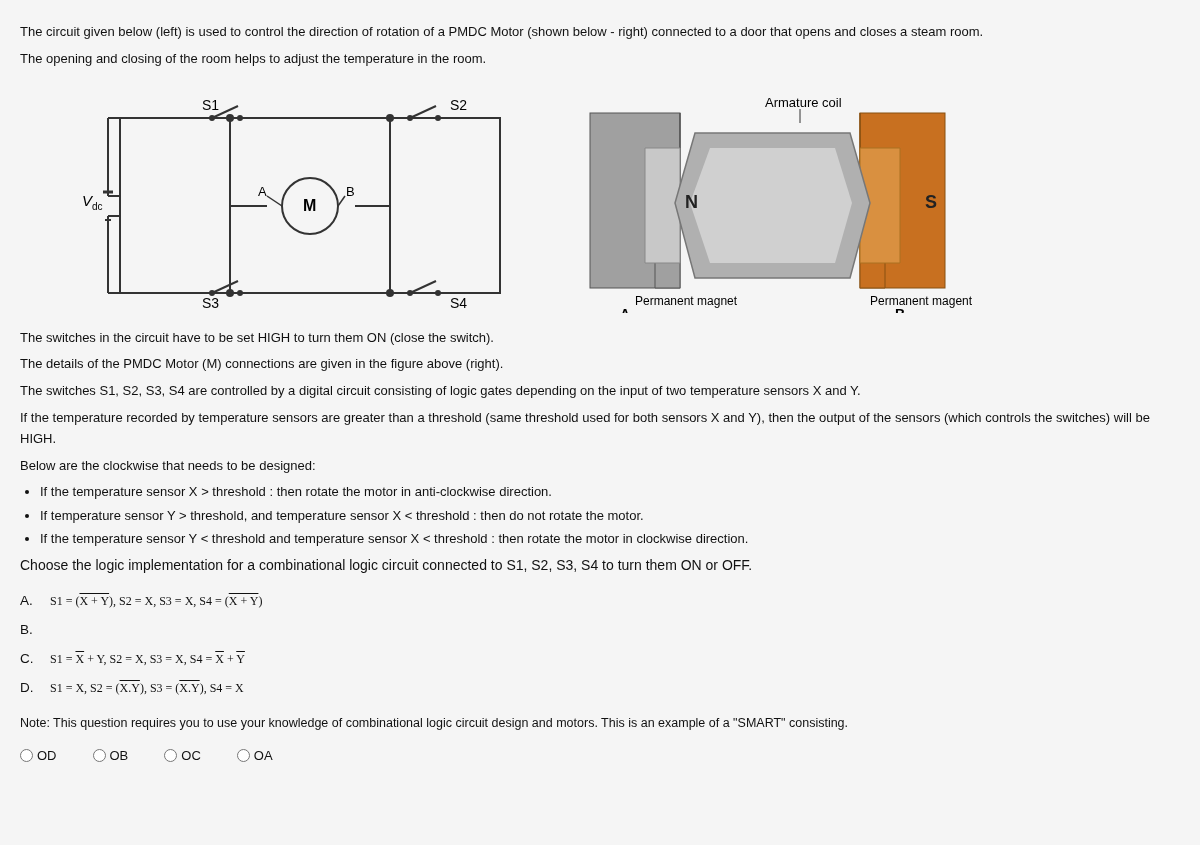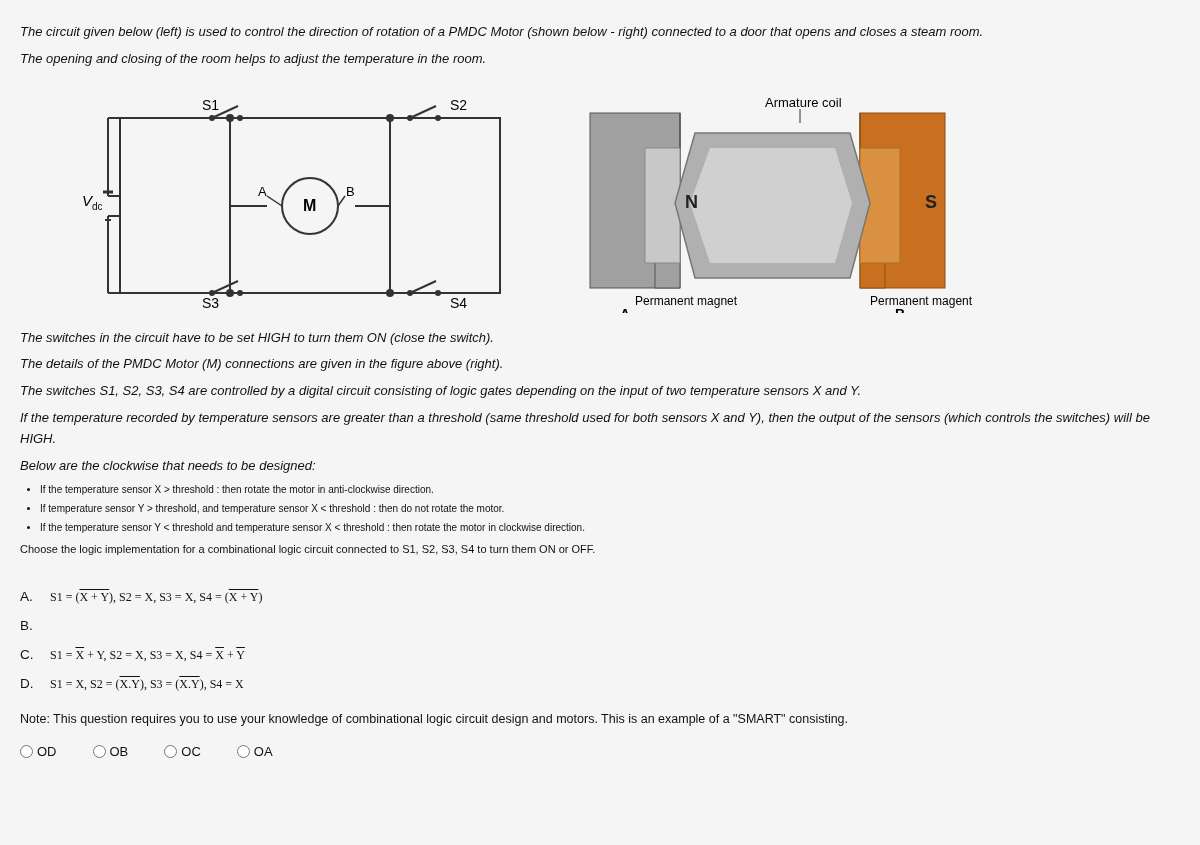--- a/index.html
+++ b/index.html
@@ -37,34 +37,33 @@
       flex-shrink: 0;
     }
     .motor-container svg {
       width: 100%;
       height: 100%;
     }
     .body-text {
       margin: 6px 0;
       font-size: 13px;
       line-height: 1.6;
-      font-style: italic;
     }
     .scenarios {
       margin: 6px 0 6px 20px;
     }
     .scenarios li {
       margin-bottom: 4px;
-      font-size: 10px;
+      font-size: 13px;
       line-height: 1.5;
       list-style: disc;
     }
     .choose-text {
-      font-size: 11px;
-      margin: 6px 0 28px 0;
+      font-size: 14px;
+      margin: 6px 0 14px 0;
       line-height: 1.5;
     }
     .answers {
       margin: 10px 0;
     }
     .answer-row {
       display: flex;
       align-items: center;
       margin-bottom: 6px;
       font-size: 13.5px;

